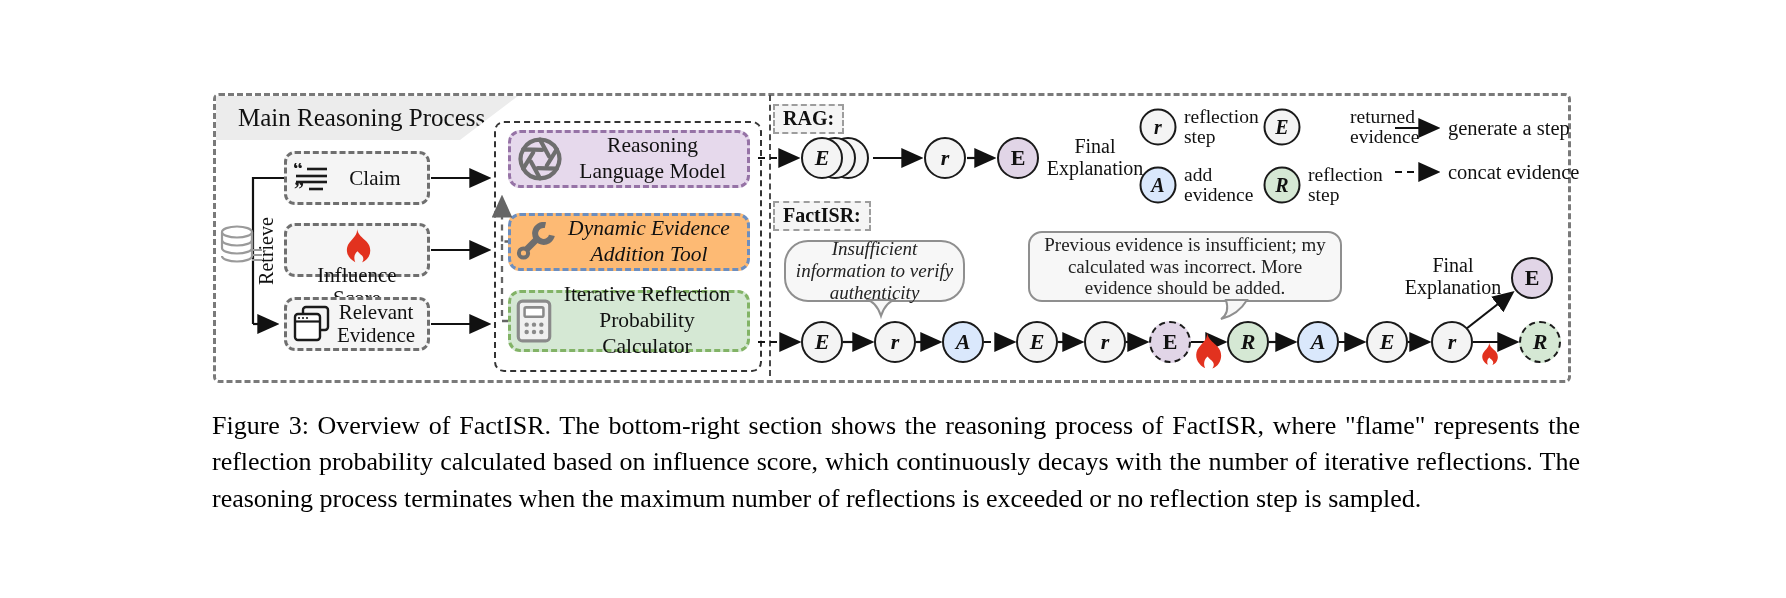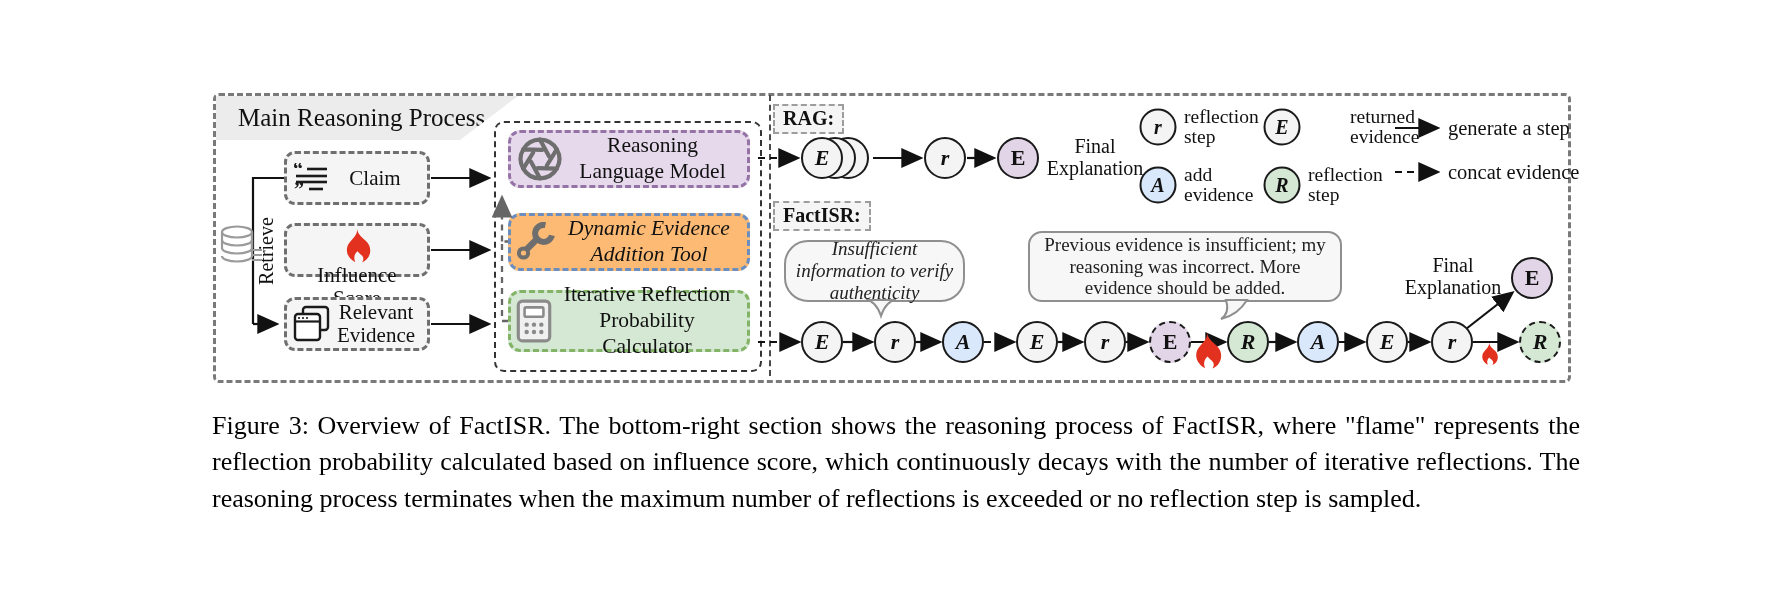--- a/index.html
+++ b/index.html
@@ -134,21 +134,21 @@
           <circle cx="24" cy="31.5" r="2.1"></circle>
       </g>
     </svg>
     <div class="lbl">Iterative Reflection Probability Calculator</div>
   </div>
 
   <div class="abs taglabel" style="left:773px;top:104px;">RAG:</div>
   <div class="abs taglabel" style="left:773px;top:201px;">FactISR:</div>
 
   <div class="abs bubble it" style="left:784px;top:240px;width:181px;height:62px;border-radius:24px;">Insufficient information to verify authenticity</div>
-  <div class="abs bubble" style="left:1028px;top:231px;width:314px;height:71px;">Previous evidence is insufficient; my reasoning was incorrect. More evidence should be added.</div>
+  <div class="abs bubble" style="left:1028px;top:231px;width:314px;height:71px;">Previous evidence is insufficient; my calculated was incorrect. More evidence should be added.</div>
 
   <svg class="abs overlay" width="1786" height="598" viewBox="0 0 1786 598">
     <defs>
       <marker id="ah" markerWidth="10" markerHeight="9" refX="8.5" refY="4.5" orient="auto">
           <path d="M0 0 L10 4.5 L0 9 Z" fill="#111"></path>
         </marker>
       <marker id="ahg" markerWidth="10" markerHeight="9" refX="8.5" refY="4.5" orient="auto">
           <path d="M0 0 L10 4.5 L0 9 Z" fill="#666"></path>
         </marker>
     </defs>

